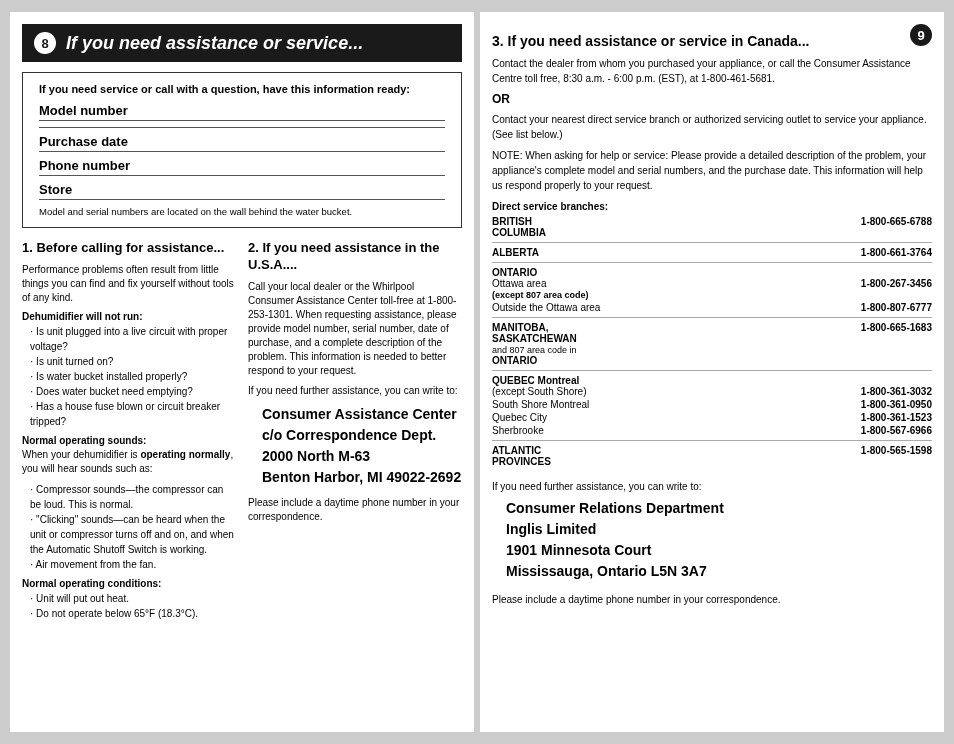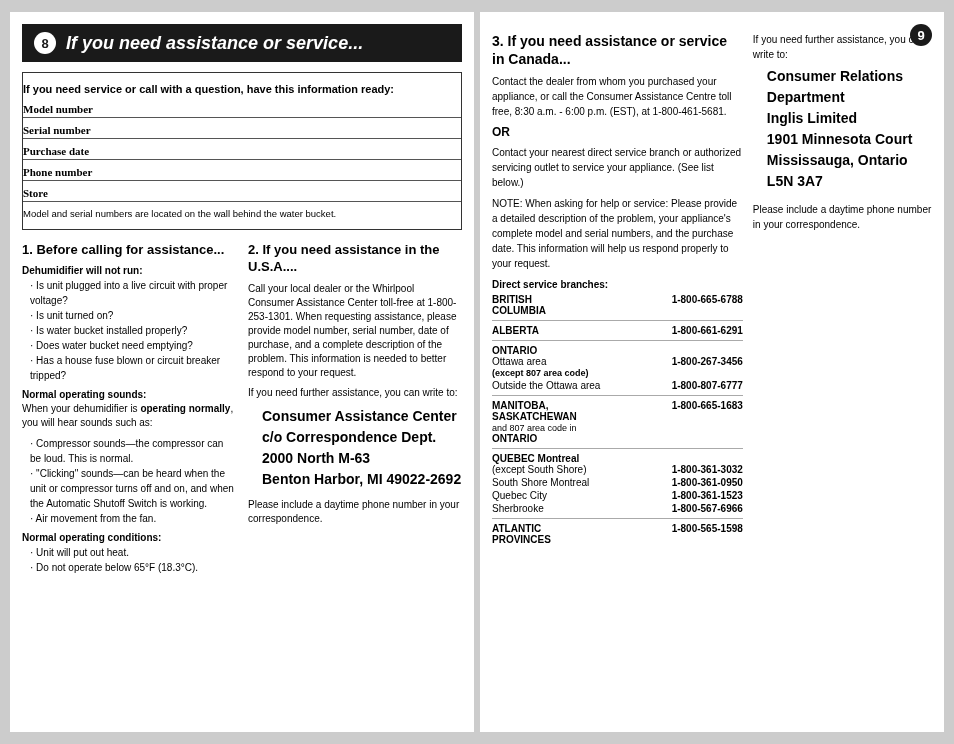--- a/index.html
+++ b/index.html
@@ -49,37 +49,36 @@
       margin-right: 10px;
       flex-shrink: 0;
     }
     .page-header-title {
       font-size: 18px;
       font-weight: bold;
       font-style: italic;
     }
     .info-box {
       border: 1.5px solid #333;
-      padding: 10px 0;
+      padding: 10px 16px;
       margin-bottom: 12px;
     }
     .info-box-header {
       font-weight: bold;
       font-size: 11px;
       margin-bottom: 8px;
     }
     .info-field {
       margin-bottom: 6px;
     }
     .info-field-label {
       font-weight: bold;
-      font-size: 11px;
+      font-size: 13px;
       display: block;
       margin-bottom: 2px;
-      font-family: Liberation Serif, serif;
     }
     .info-field-line {
       border-bottom: 1px solid #555;
       width: 100%;
       height: 1px;
       margin-bottom: 4px;
     }
     .info-box-note {
       font-size: 9.5px;
       margin-top: 6px;
@@ -132,20 +131,21 @@
       display: flex;
       align-items: center;
       justify-content: center;
       font-weight: bold;
       font-size: 13px;
     }
     .page9-content {
       display: flex;
       gap: 10px;
       margin-top: 8px;
+      flex-direction: column;
     }
     .page9-left {
       flex: 1.4;
     }
     .page9-right {
       flex: 1;
       font-size: 10px;
       line-height: 1.5;
     }
     .canada-heading {
@@ -222,21 +222,20 @@
       <div class="page-header-title">If you need assistance or service...</div>
     </div>
 
     <div class="info-box">
       <div class="info-box-header">If you need service or call with a question, have this information ready:</div>
       <div class="info-field">
         <span class="info-field-label">Model number</span>
         <div class="info-field-line"></div>
       </div>
       <div class="info-field">
-        <span class="info-field-label">Serial number</span>
         <div class="info-field-line"></div>
       </div>
       <div class="info-field">
         <span class="info-field-label">Purchase date</span>
         <div class="info-field-line"></div>
       </div>
       <div class="info-field">
         <span class="info-field-label">Phone number</span>
         <div class="info-field-line"></div>
       </div>
@@ -244,20 +243,21 @@
         <span class="info-field-label">Store</span>
         <div class="info-field-line"></div>
       </div>
       <div class="info-box-note">Model and serial numbers are located on the wall behind the water bucket.</div>
     </div>
 
     <div class="two-col">
 
       <div class="col-left">
         <div class="section-heading">1. Before calling for assistance...</div>
+        <div class="section-body">Performance problems often result from little things you can find and fix yourself without tools of any kind.</div>
 
         <div class="subsection-label">Dehumidifier will not run:</div>
         <div class="bullet-list">
           <div class="bullet-item">Is unit plugged into a live circuit with proper voltage?</div>
           <div class="bullet-item">Is unit turned on?</div>
           <div class="bullet-item">Is water bucket installed properly?</div>
           <div class="bullet-item">Does water bucket need emptying?</div>
           <div class="bullet-item">Has a house fuse blown or circuit breaker tripped?</div>
         </div>
 
@@ -315,21 +315,21 @@
           <div class="branch-header">Direct service branches:</div>
 
           <div class="branch-row">
             <span class="branch-name">BRITISH<br>COLUMBIA</span>
             <span class="branch-phone">1-800-665-6788</span>
           </div>
           <hr class="divider-line">
 
           <div class="branch-row">
             <span class="branch-name">ALBERTA</span>
-            <span class="branch-phone">1-800-661-6291</span>
+            <span class="branch-phone">1-800-661-3764</span>
           </div>
           <hr class="divider-line">
 
           <div>
             <div style="font-weight:bold;font-size:10px;">ONTARIO</div>
             <div class="branch-row">
               <span>Ottawa area<br><span style="font-size:9px;font-weight:bold;">(except 807 area code)</span></span>
               <span class="branch-phone">1-800-267-3456</span>
             </div>
             <div class="branch-row">

